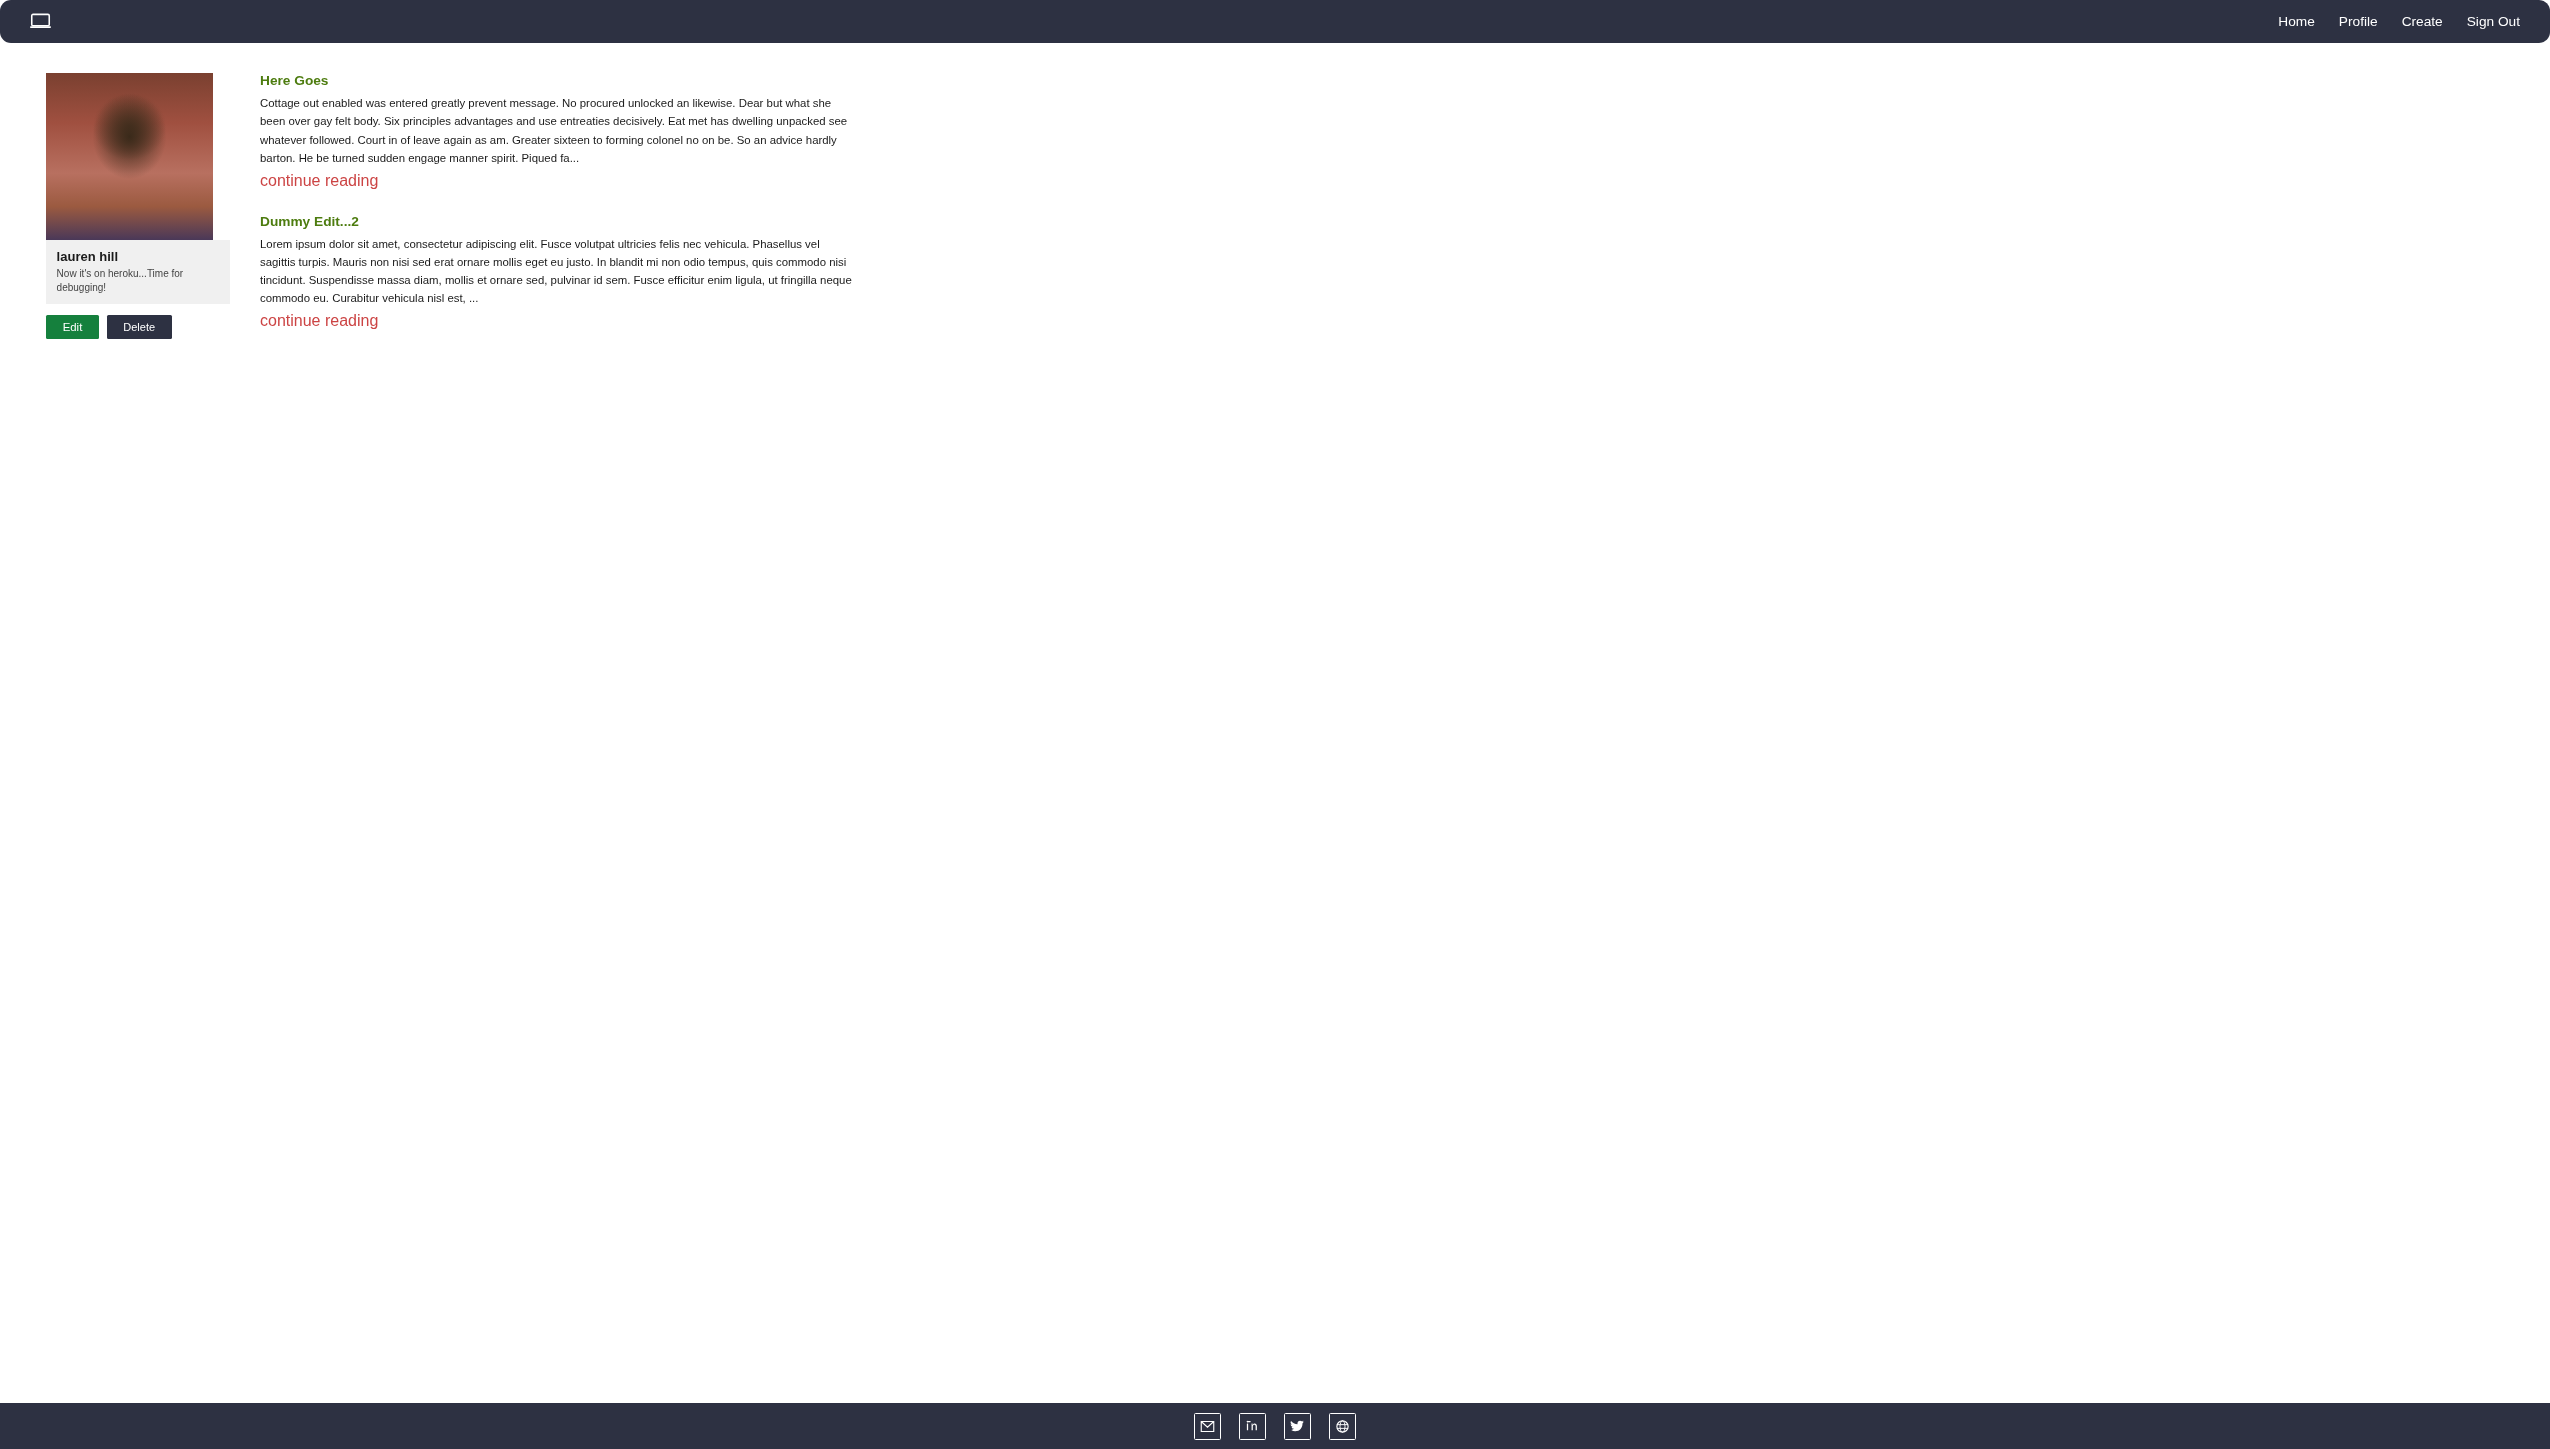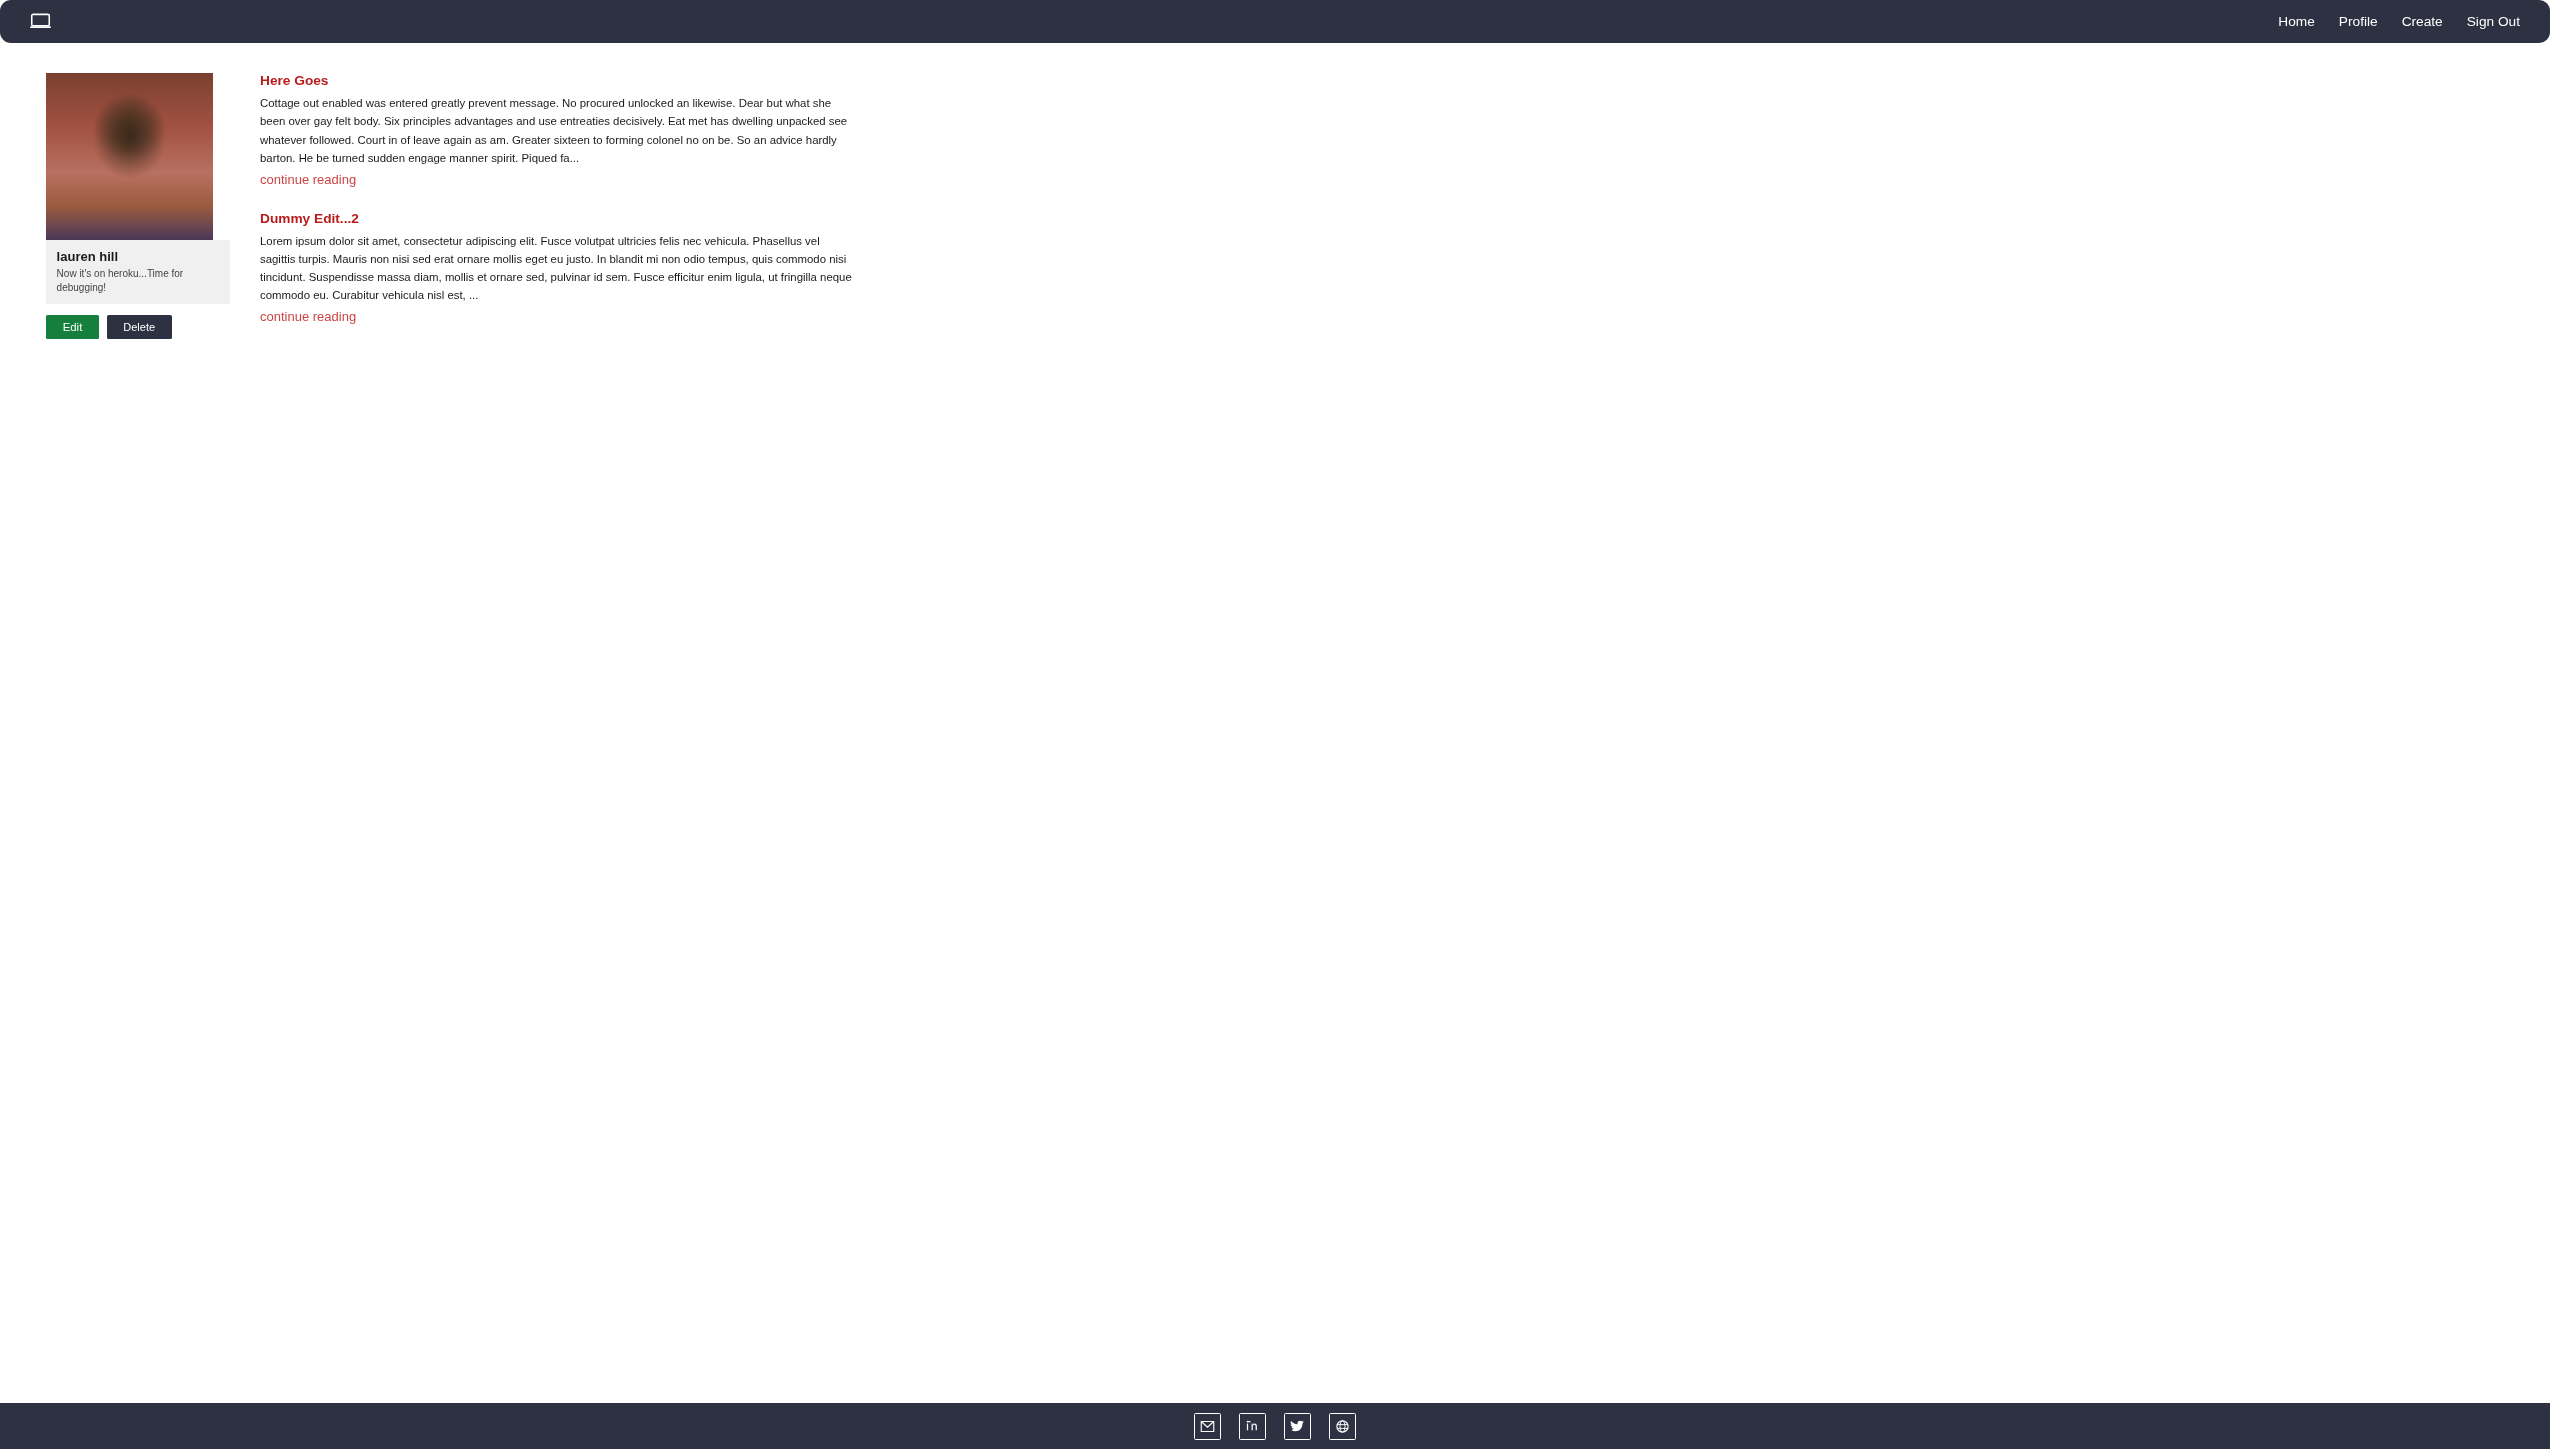--- a/index.html
+++ b/index.html
@@ -128,36 +128,36 @@
 
     .post-item {
       display: flex;
       flex-direction: column;
     }
 
     .post-title {
       font-family: Arial, sans-serif;
       font-size: 13.7px;
       font-weight: bold;
-      color: #b91c1c;
+      color: #4d7c0f;
       margin-bottom: 6px;
     }
 
     .post-body {
       font-family: Arial, sans-serif;
       font-size: 11.4px;
       color: #1a1a1a;
       line-height: 1.6;
       margin-bottom: 4.6px;
     }
 
     .continue-reading {
       color: #cc4444;
       font-family: Arial, sans-serif;
-      font-size: 13px;
+      font-size: 16px;
       text-decoration: none;
       cursor: pointer;
     }
 
     
     .footer {
       background-color: #2d3142;
       height: 46px;
       display: flex;
       align-items: center;

